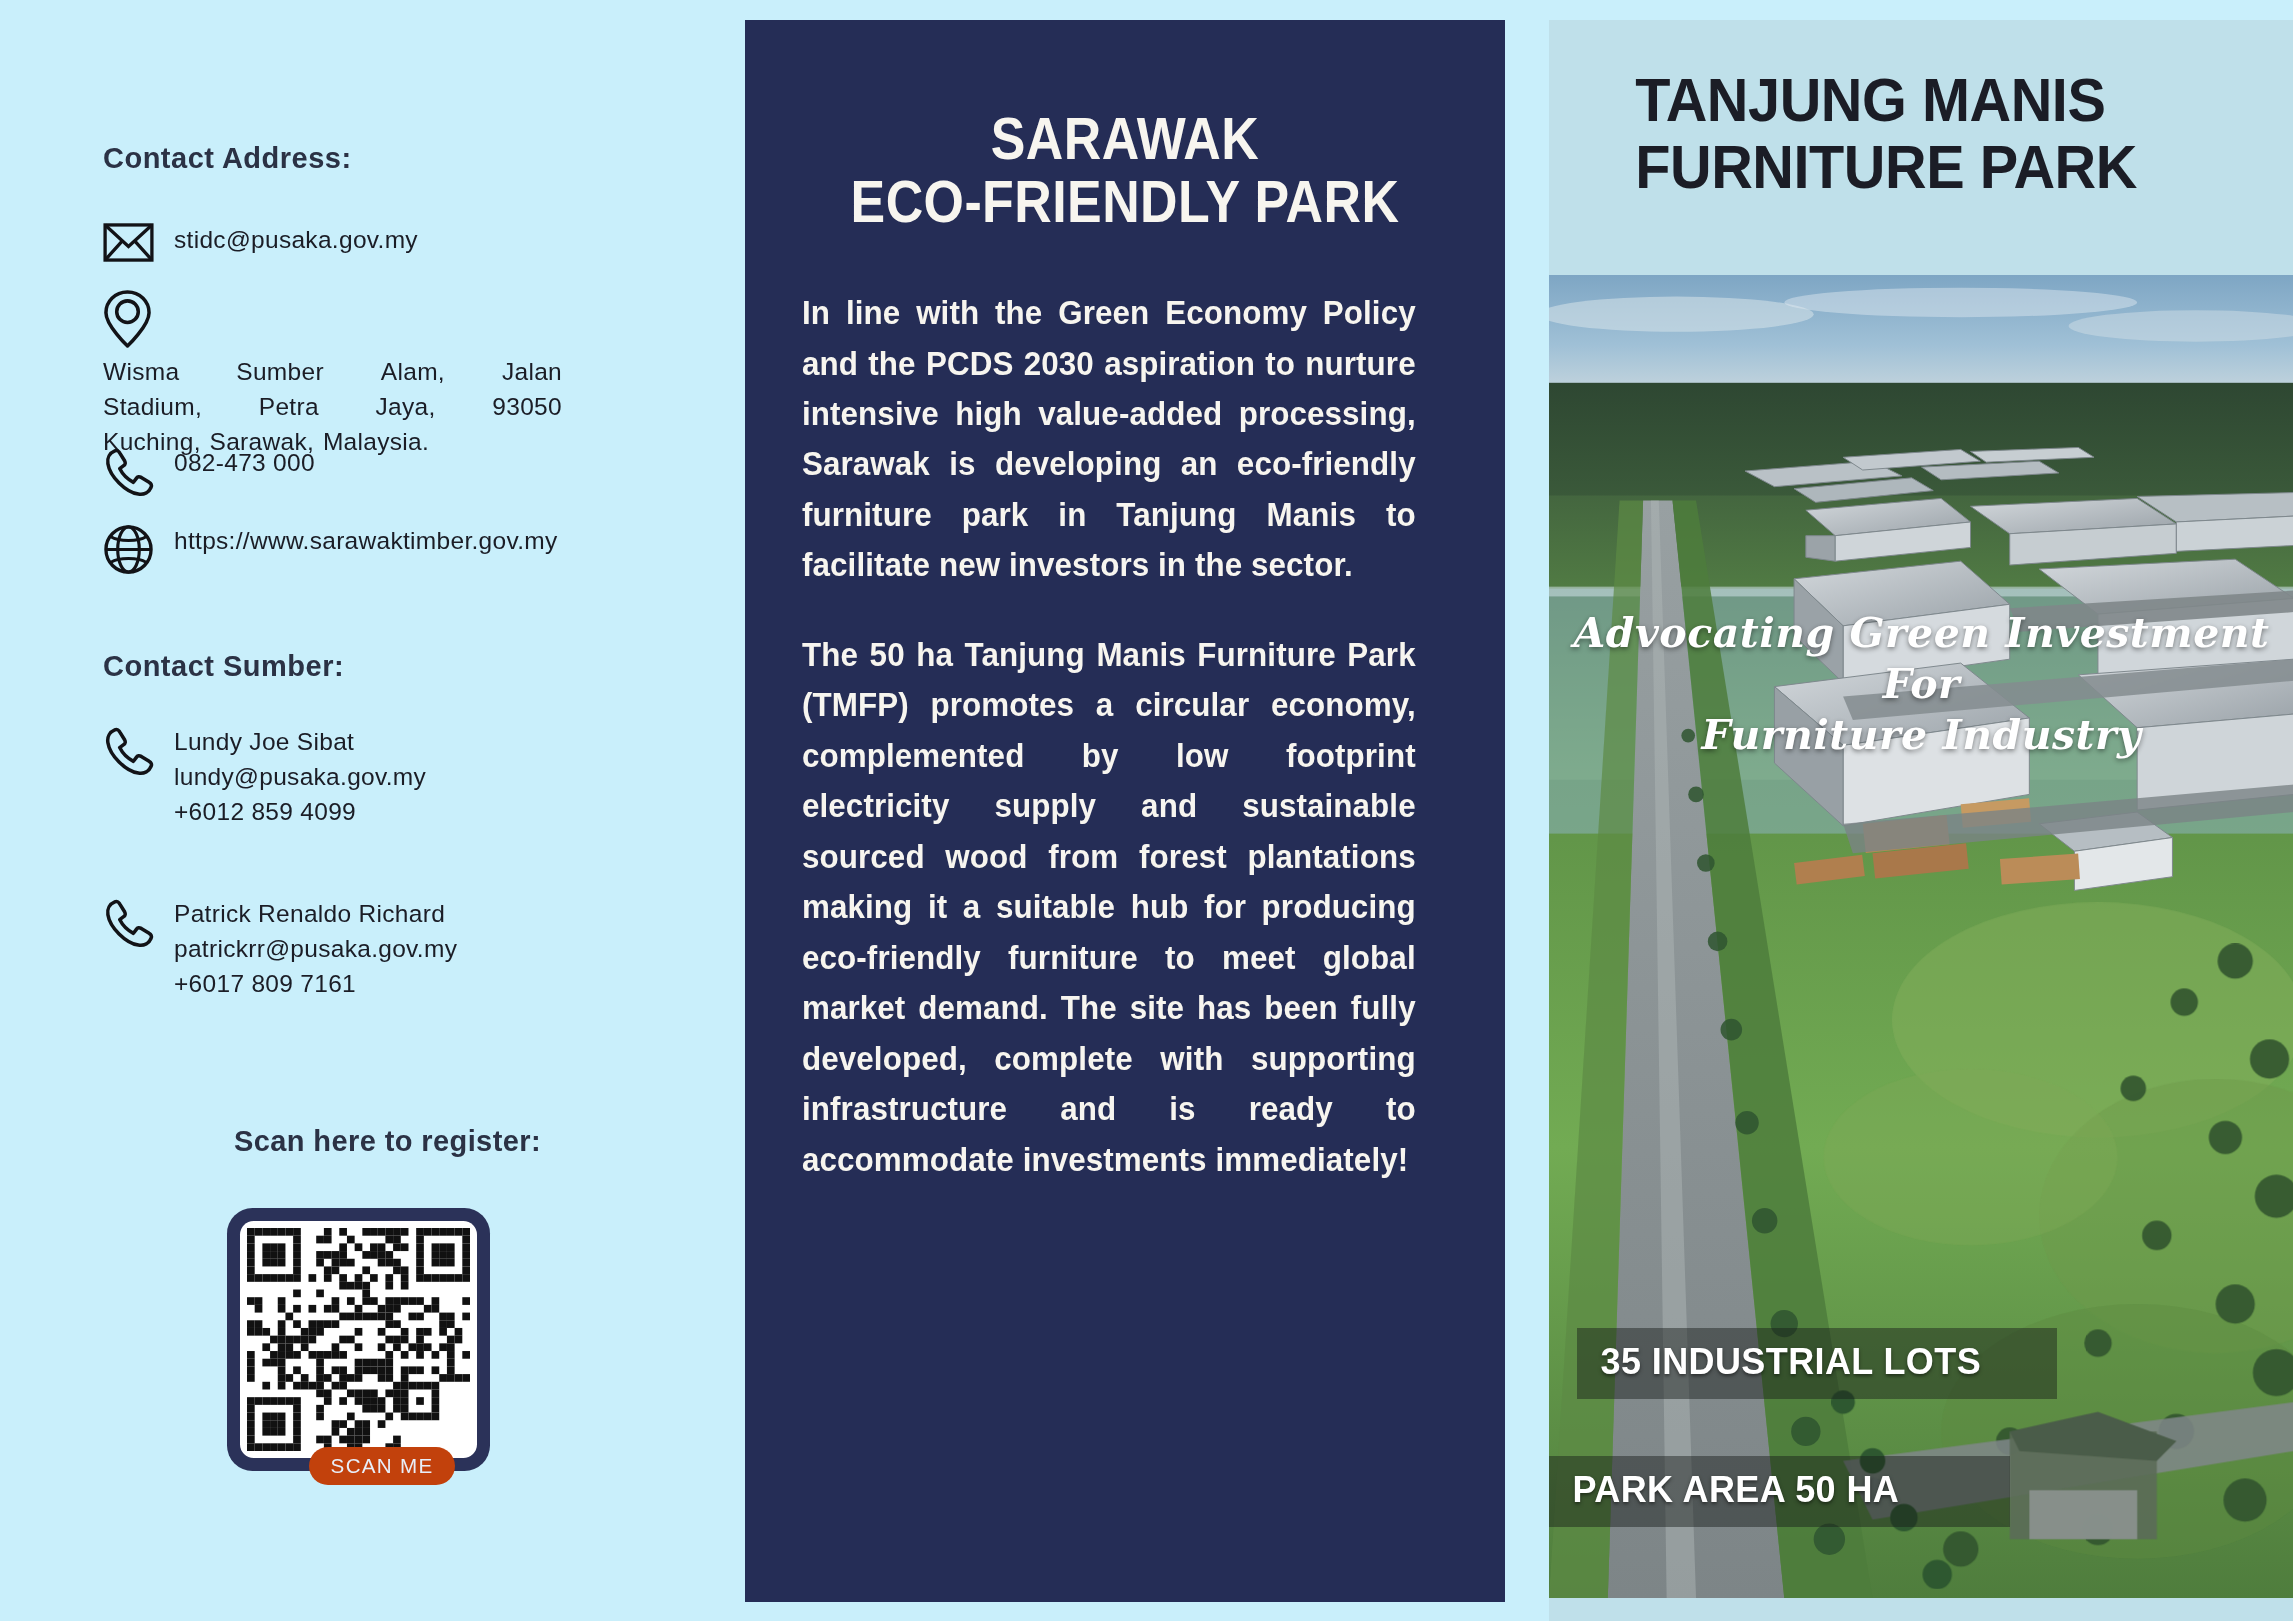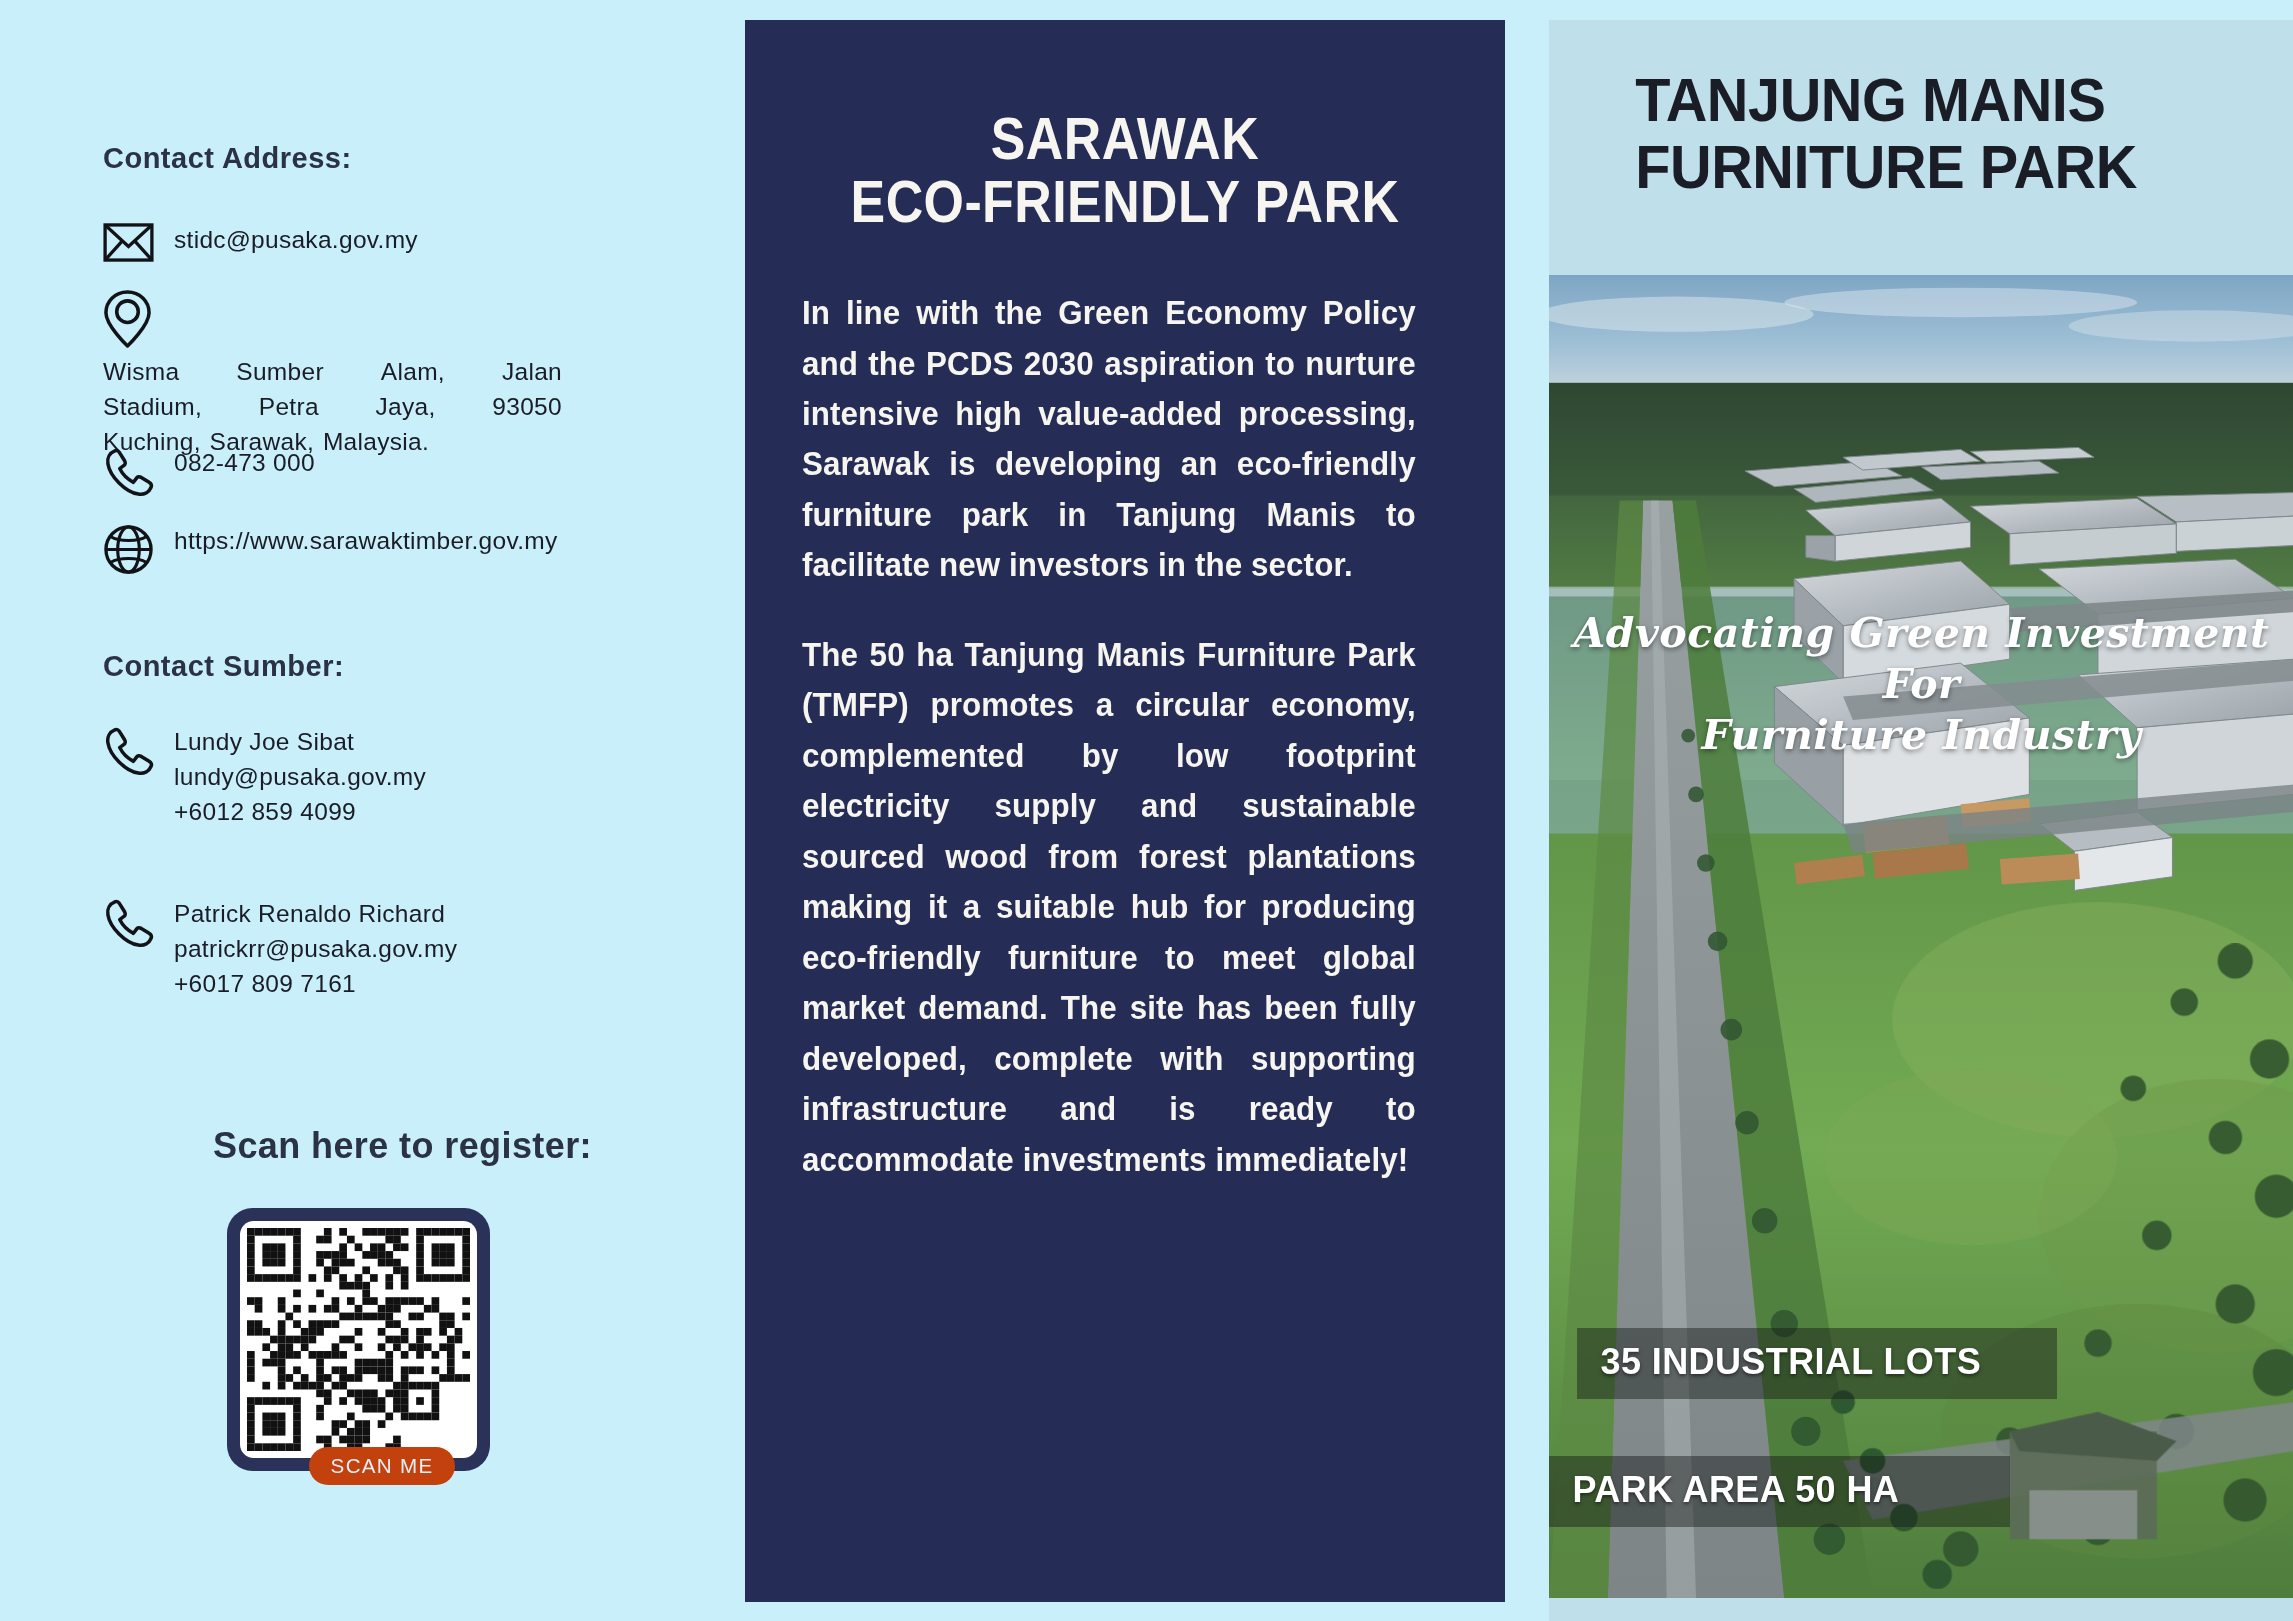--- a/index.html
+++ b/index.html
@@ -37,22 +37,22 @@
   .row-text .line{ display:block; white-space:pre; }
 
   
   .addr-line{ display:flex; justify-content:space-between; width:459px; }
   .addr-line.last{ justify-content:flex-start; }
   .addr-line.last span{ margin-right:8.8px; }
 
   svg.ico{ display:block; }
 
   .scan-label{
-    position:absolute; left:213px; top:1125px;
-    font-weight:bold; color:#2b3245; font-size:36px; letter-spacing:0.4px;
+    position:absolute; left:234px; top:1125px;
+    font-weight:bold; color:#2b3245; font-size:29px; letter-spacing:0.4px;
   }
 
   
   .qr-wrap{
     position:absolute; left:227px; top:1208px; width:263px; height:263px;
     background:#2b3259; border-radius:25.5px; padding:12.7px;
   }
   .qr-inner{ width:100%; height:100%; background:#ffffff; border-radius:13.7px; position:relative; overflow:hidden; }
   .qr-canvas{ position:absolute; left:6.9px; top:6.9px; }
   .scan-me{

